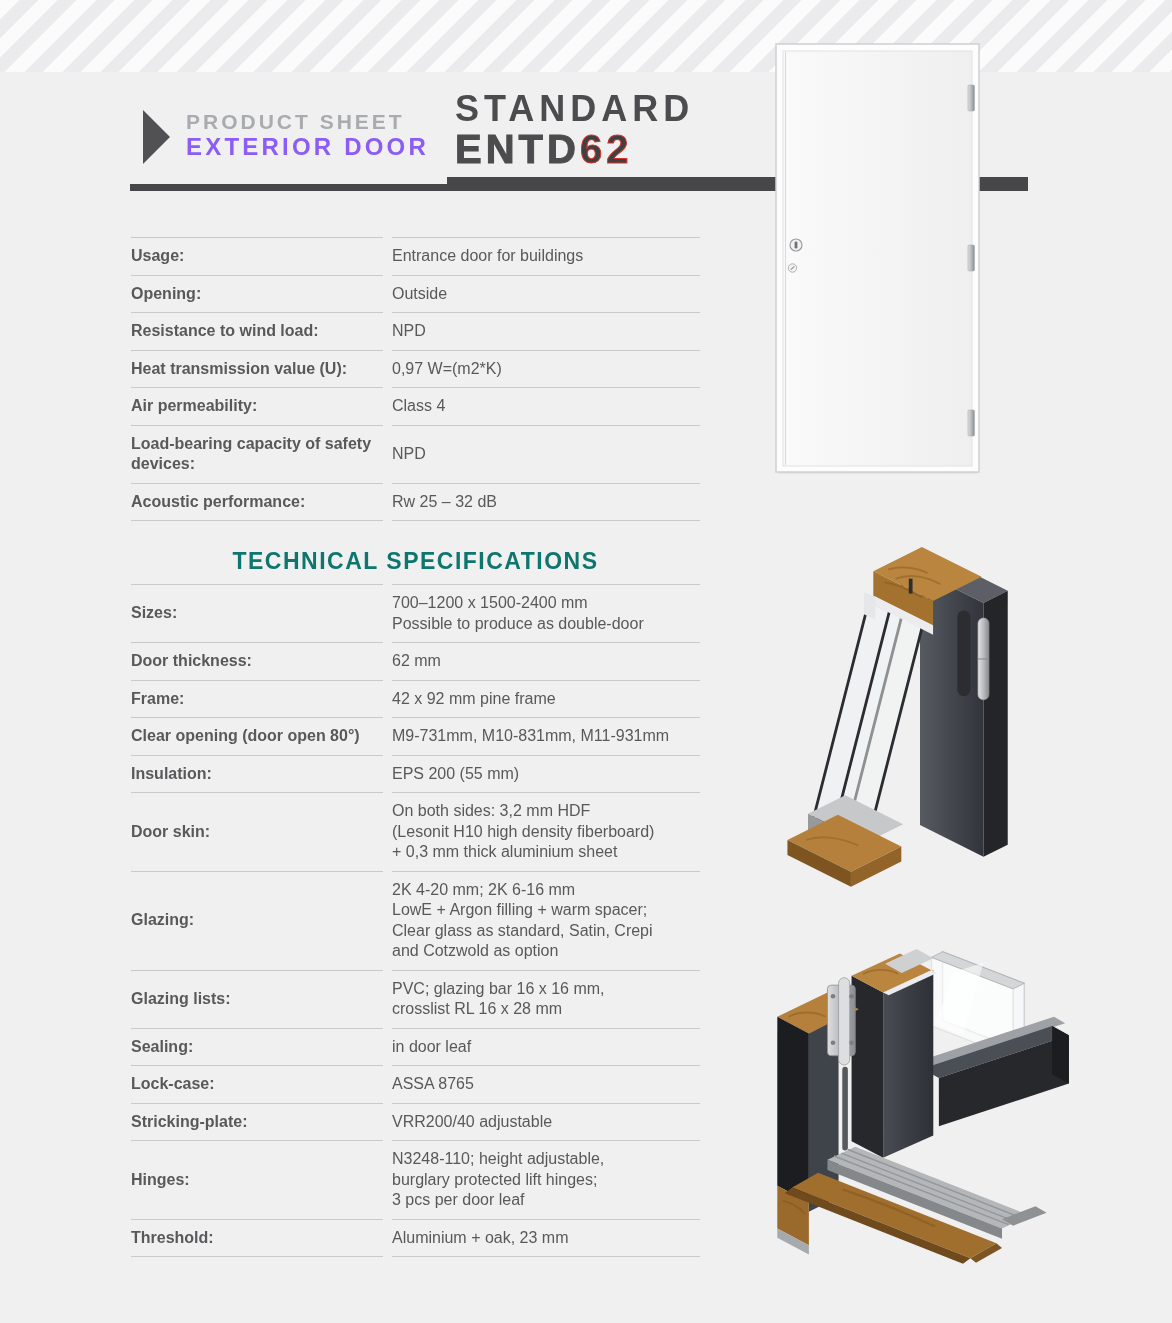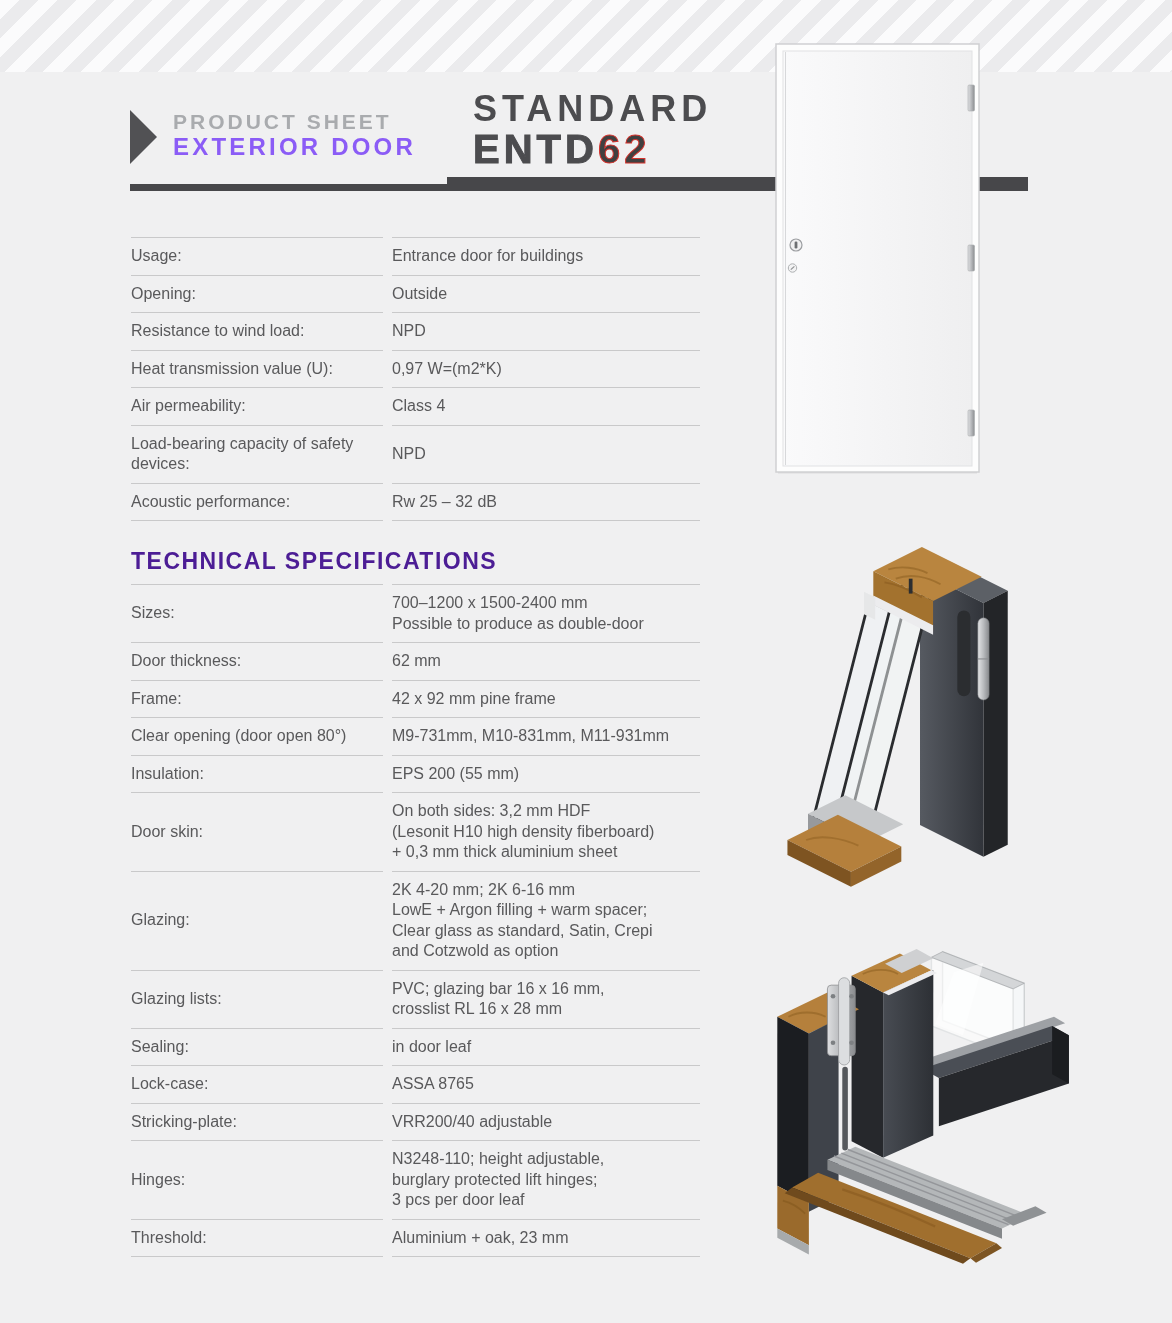--- a/index.html
+++ b/index.html
@@ -12,56 +12,56 @@
     position:absolute; left:0; top:0; width:1172px; height:72px;
     background:repeating-linear-gradient(135deg,#fbfbfc 0 14px,#ebebed 14px 27px);
   }
 
   
   .bar { position:absolute; background:#47474a; z-index:1; }
   .bar.thin  { left:130px; top:184px; width:317px; height:7px; }
   .bar.thick { left:447px; top:177px; width:581px; height:14px; }
 
   
-  .brand { position:absolute; left:130px; top:108px; display:flex; align-items:flex-start; z-index:2; }
+  .brand { position:absolute; left:143px; top:108px; display:flex; align-items:flex-start; z-index:2; }
   .arrow {
     width:0; height:0; margin-top:2px;
     border-left:27px solid #515154;
     border-top:27px solid transparent;
     border-bottom:27px solid transparent;
   }
   .brand-text { margin-left:16px; padding-top:1px; }
   .eyebrow { font-size:21px; font-weight:bold; letter-spacing:3px; color:#a9abae; line-height:25px; white-space:nowrap; }
   .doc-title { font-size:24px; font-weight:bold; letter-spacing:3.2px; color:#8b5cf6; line-height:25px; white-space:nowrap; }
 
-  .model { position:absolute; left:473px; top:90px; z-index:2; }
+  .model { position:absolute; left:455px; top:90px; z-index:2; }
   .series { font-size:36px; font-weight:bold; letter-spacing:5px; color:#4c4c4f; line-height:38px; white-space:nowrap; }
   .model-line { font-size:40px; font-weight:bold; letter-spacing:4px; line-height:42px; white-space:nowrap; -webkit-text-stroke:1px currentColor; color:#4c4c4f; }
   .model-line .mn { color:#404040; -webkit-text-stroke:1px #d5332d; }
 
   
   .door-photo { position:absolute; left:775px; top:43px; z-index:3; }
   .xsec1 { position:absolute; left:780px; top:505px; }
   .xsec2 { position:absolute; left:740px; top:935px; }
 
   
   .content { position:absolute; left:131px; top:237px; width:569px; z-index:2; }
   .spec-table { width:569px; }
   .row { display:flex; gap:9px; align-items:stretch; }
   .cl, .cv {
     border-top:1px solid #c9c9ca;
     padding:8px 0; font-size:16px; line-height:20.5px; color:#59595b;
     display:flex; align-items:center;
   }
-  .cl { width:252px; }
+  .cl { width:252px;font-weight:bold; }
   .cv { flex:1; white-space:pre-line; }
   .row.closer .cl, .row.closer .cv { padding:0; height:0; }
   .tech-heading {
-    font-size:23px; font-weight:bold; letter-spacing:1.5px; color:#4c1d95;
-    margin:27px 0 9px 0; white-space:nowrap;
+    font-size:23px; font-weight:bold; letter-spacing:1.5px; color:#0f766e;
+    margin:27px 0 9px 0; white-space:nowrap;text-align:center;
   }
 </style>
 </head>
 <body>
 
 <div id="page">
 
   <div class="stripe-band"></div>
   <div class="bar thin"></div>
   <div class="bar thick"></div>

